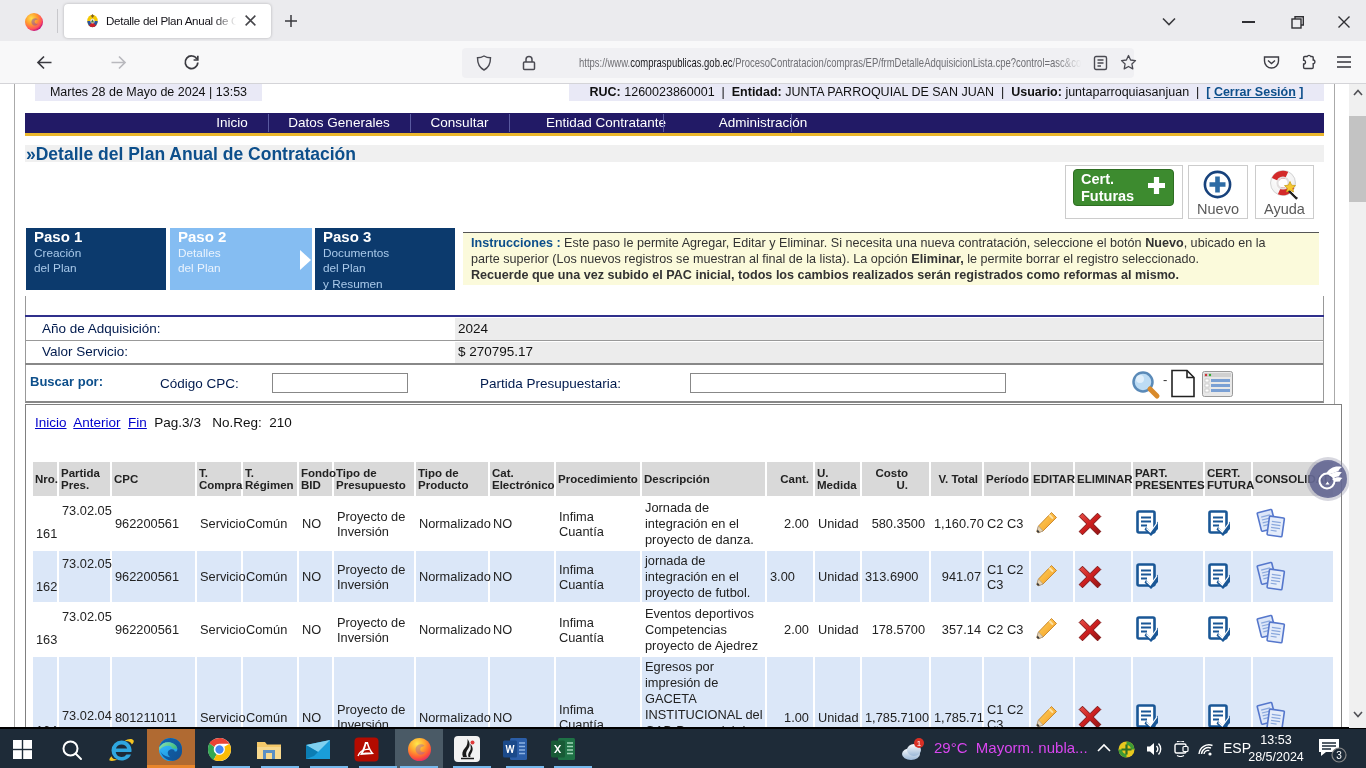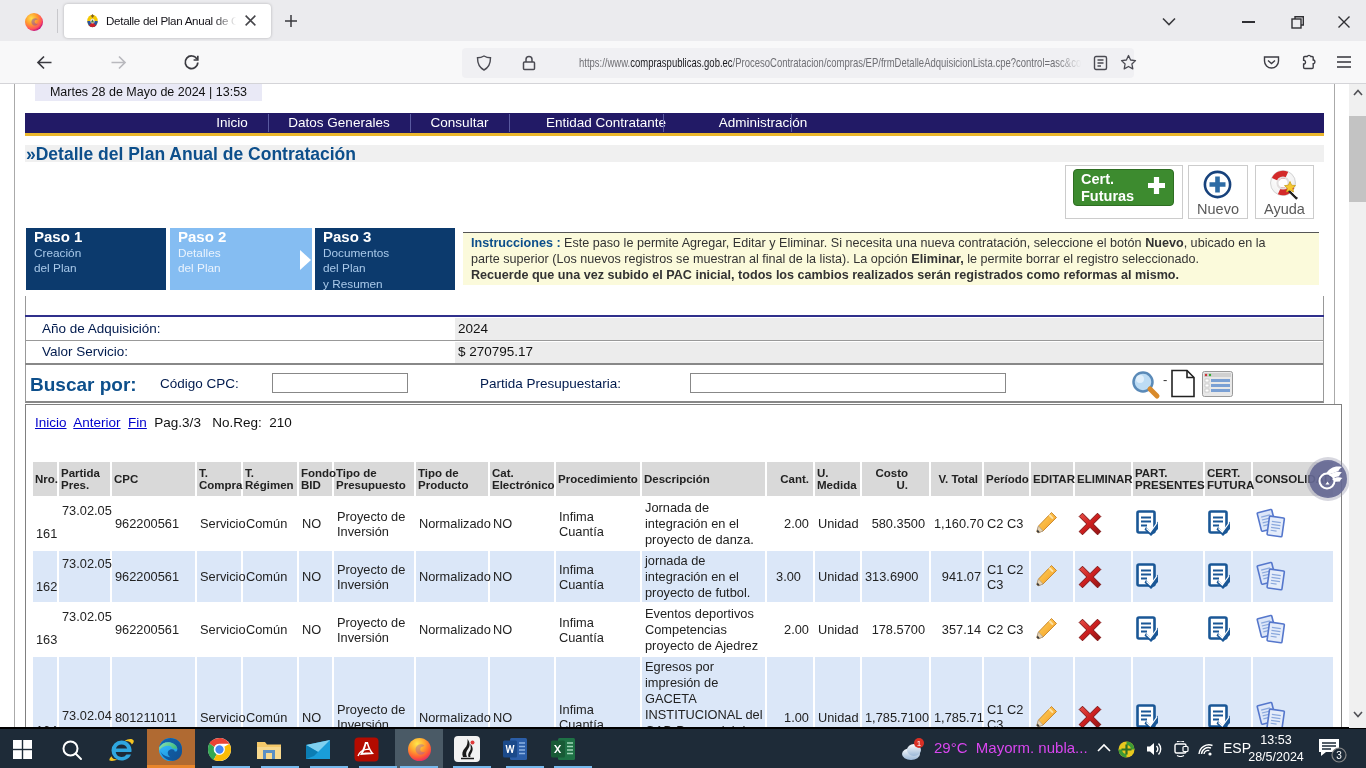--- a/index.html
+++ b/index.html
@@ -172,20 +172,21 @@
       </svg>
     <svg class="abs" style="left:1336px;top:14px" width="16" height="14" viewBox="0 0 16 14">
         <path d="M1 2 H15 M1 7 H15 M1 12 H15" stroke="#33333a" stroke-width="1.7"></path>
       </svg>
   </div>
   <div id="page">
     <div class="abs" style="left:14px;top:0;width:1px;height:644px;background:#aaa"></div>
     <div class="abs" style="left:1334px;top:0;width:1px;height:321px;background:#aaa"></div>
 
     <div class="abs" style="left:35px;top:0;width:227px;height:17px;background:#e9e9f6;font-size:12.5px;color:#111;text-align:center;line-height:16px">Martes 28 de Mayo de 2024 | 13:53</div>
+    <div class="abs" style="left:569px;top:0;width:755px;height:17px;background:#e9e9f6;font-size:12.5px;color:#111;line-height:16px;text-align:center;white-space:nowrap"><b>RUC:</b> 1260023860001&nbsp; | &nbsp;<b>Entidad:</b> JUNTA PARROQUIAL DE SAN JUAN&nbsp; | &nbsp;<b>Usuario:</b> juntaparroquiasanjuan&nbsp; | &nbsp;<b class="dkblue">[ <u>Cerrar Sesión</u> ]</b></div>
 
     <div id="navbar"></div>
     <div class="navitem" style="left:196px;width:72px">Inicio</div>
     <div class="navsep" style="left:268px"></div>
     <div class="navitem" style="left:269px;width:140px">Datos Generales</div>
     <div class="navsep" style="left:410px"></div>
     <div class="navitem" style="left:411px;width:97px">Consultar</div>
     <div class="navsep" style="left:509px"></div>
     <div class="navitem" style="left:530px;width:152px">Entidad Contratante</div>
     <div class="navsep" style="left:663px"></div>
@@ -252,21 +253,21 @@
     <div class="abs" style="left:455px;top:234px;width:868px;height:22px;background:#ececec"></div>
     <div class="abs" style="left:25px;top:256px;width:1298px;height:1px;background:#999"></div>
     <div class="abs" style="left:455px;top:258px;width:868px;height:21px;background:#ececec"></div>
     <div class="abs" style="left:25px;top:279px;width:1298px;height:2px;background:#888"></div>
     <div class="abs" style="left:42px;top:237px;font-size:13.5px;color:#001a4d">Año de Adquisición:</div>
     <div class="abs" style="left:458px;top:237px;font-size:13.5px;color:#111">2024</div>
     <div class="abs" style="left:42px;top:260px;font-size:13.5px;color:#001a4d">Valor Servicio:</div>
     <div class="abs" style="left:458px;top:260px;font-size:13.5px;color:#111">$ 270795.17</div>
 
     <div class="abs" style="left:25px;top:281px;width:1299px;height:38px;border-bottom:2px solid #888;border-left:1px solid #999;border-right:1px solid #999"></div>
-    <div class="abs dkblue" style="left:30px;top:290px;font-size:19px;font-weight:bold">Buscar por:</div>
+    <div class="abs dkblue" style="left:30px;top:290px;font-size:13px;font-weight:bold">Buscar por:</div>
     <div class="abs" style="left:160px;top:292px;font-size:13.5px;color:#001a4d">Código CPC:</div>
     <input class="cpc abs" style="left: 272px; top: 289px; width: 136px;">
     <div class="abs" style="left:480px;top:292px;font-size:13.5px;color:#001a4d">Partida Presupuestaria:</div>
     <input class="cpc abs" style="left: 690px; top: 289px; width: 316px;">
     <svg class="abs" style="left:1130px;top:286px" width="32" height="30" viewBox="0 0 32 30">
       <circle cx="13" cy="12" r="9.5" fill="#bddcf4" stroke="#5a8ab8" stroke-width="2.5"></circle>
       <circle cx="10" cy="9" r="4" fill="#e8f4fc" opacity="0.8"></circle>
       <path d="M20 19 L27 26" stroke="#d98a2b" stroke-width="5" stroke-linecap="round"></path>
     </svg>
     <div class="abs" style="left:1163px;top:288px;font-size:13px;color:#333">-</div>
@@ -386,21 +387,21 @@
 <td style="vertical-align:top;padding-top:5px">73.02.05</td>
 <td>962200561</td>
               <td>Servicio</td>
               <td>Común</td>
               <td>NO</td>
 <td>Proyecto de Inversión</td>
               <td>Normalizado</td>
               <td>NO</td>
 <td>Infima Cuantía</td>
 <td style="vertical-align:top;padding-top:2px;line-height:16px">jornada de integración en el proyecto de futbol.</td>
-<td style="text-align:right;padding-right:12px">3.00</td>
+<td style="text-align:left;padding-right:12px">3.00</td>
               <td>Unidad</td>
 <td style="text-align:center;padding-right:12px">313.6900</td>
 <td style="text-align:right;padding-right:1px">941.07</td>
 <td>C1 C2 C3</td>
 <td style="padding-left:4px">
                 <svg width="23" height="25" viewBox="0 0 23 25" style="display:block">
                   <use href="#ic-pencil"></use>
                 </svg>
               </td>
 <td style="padding-left:3px">

